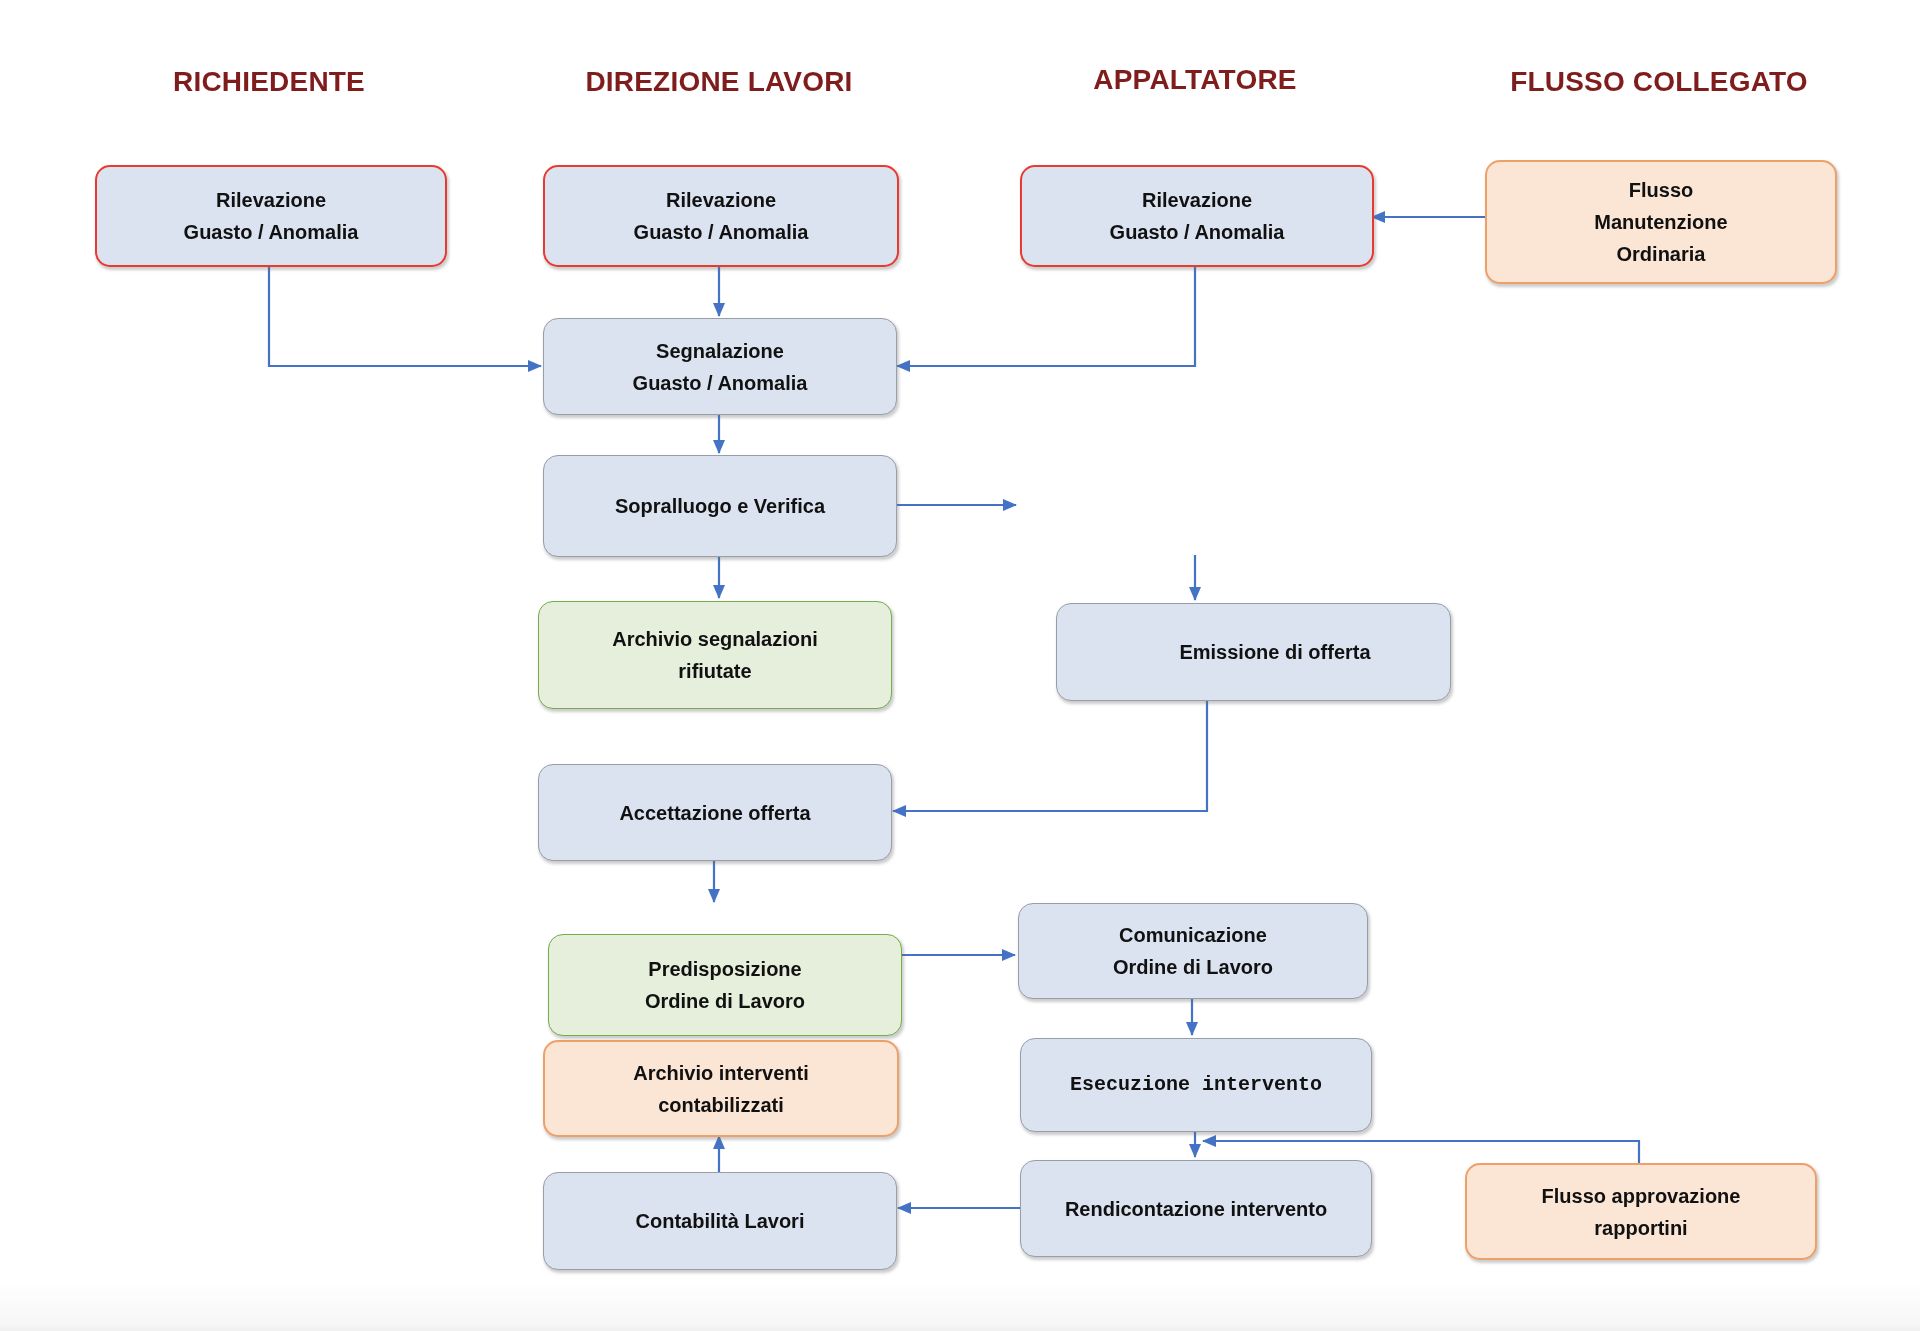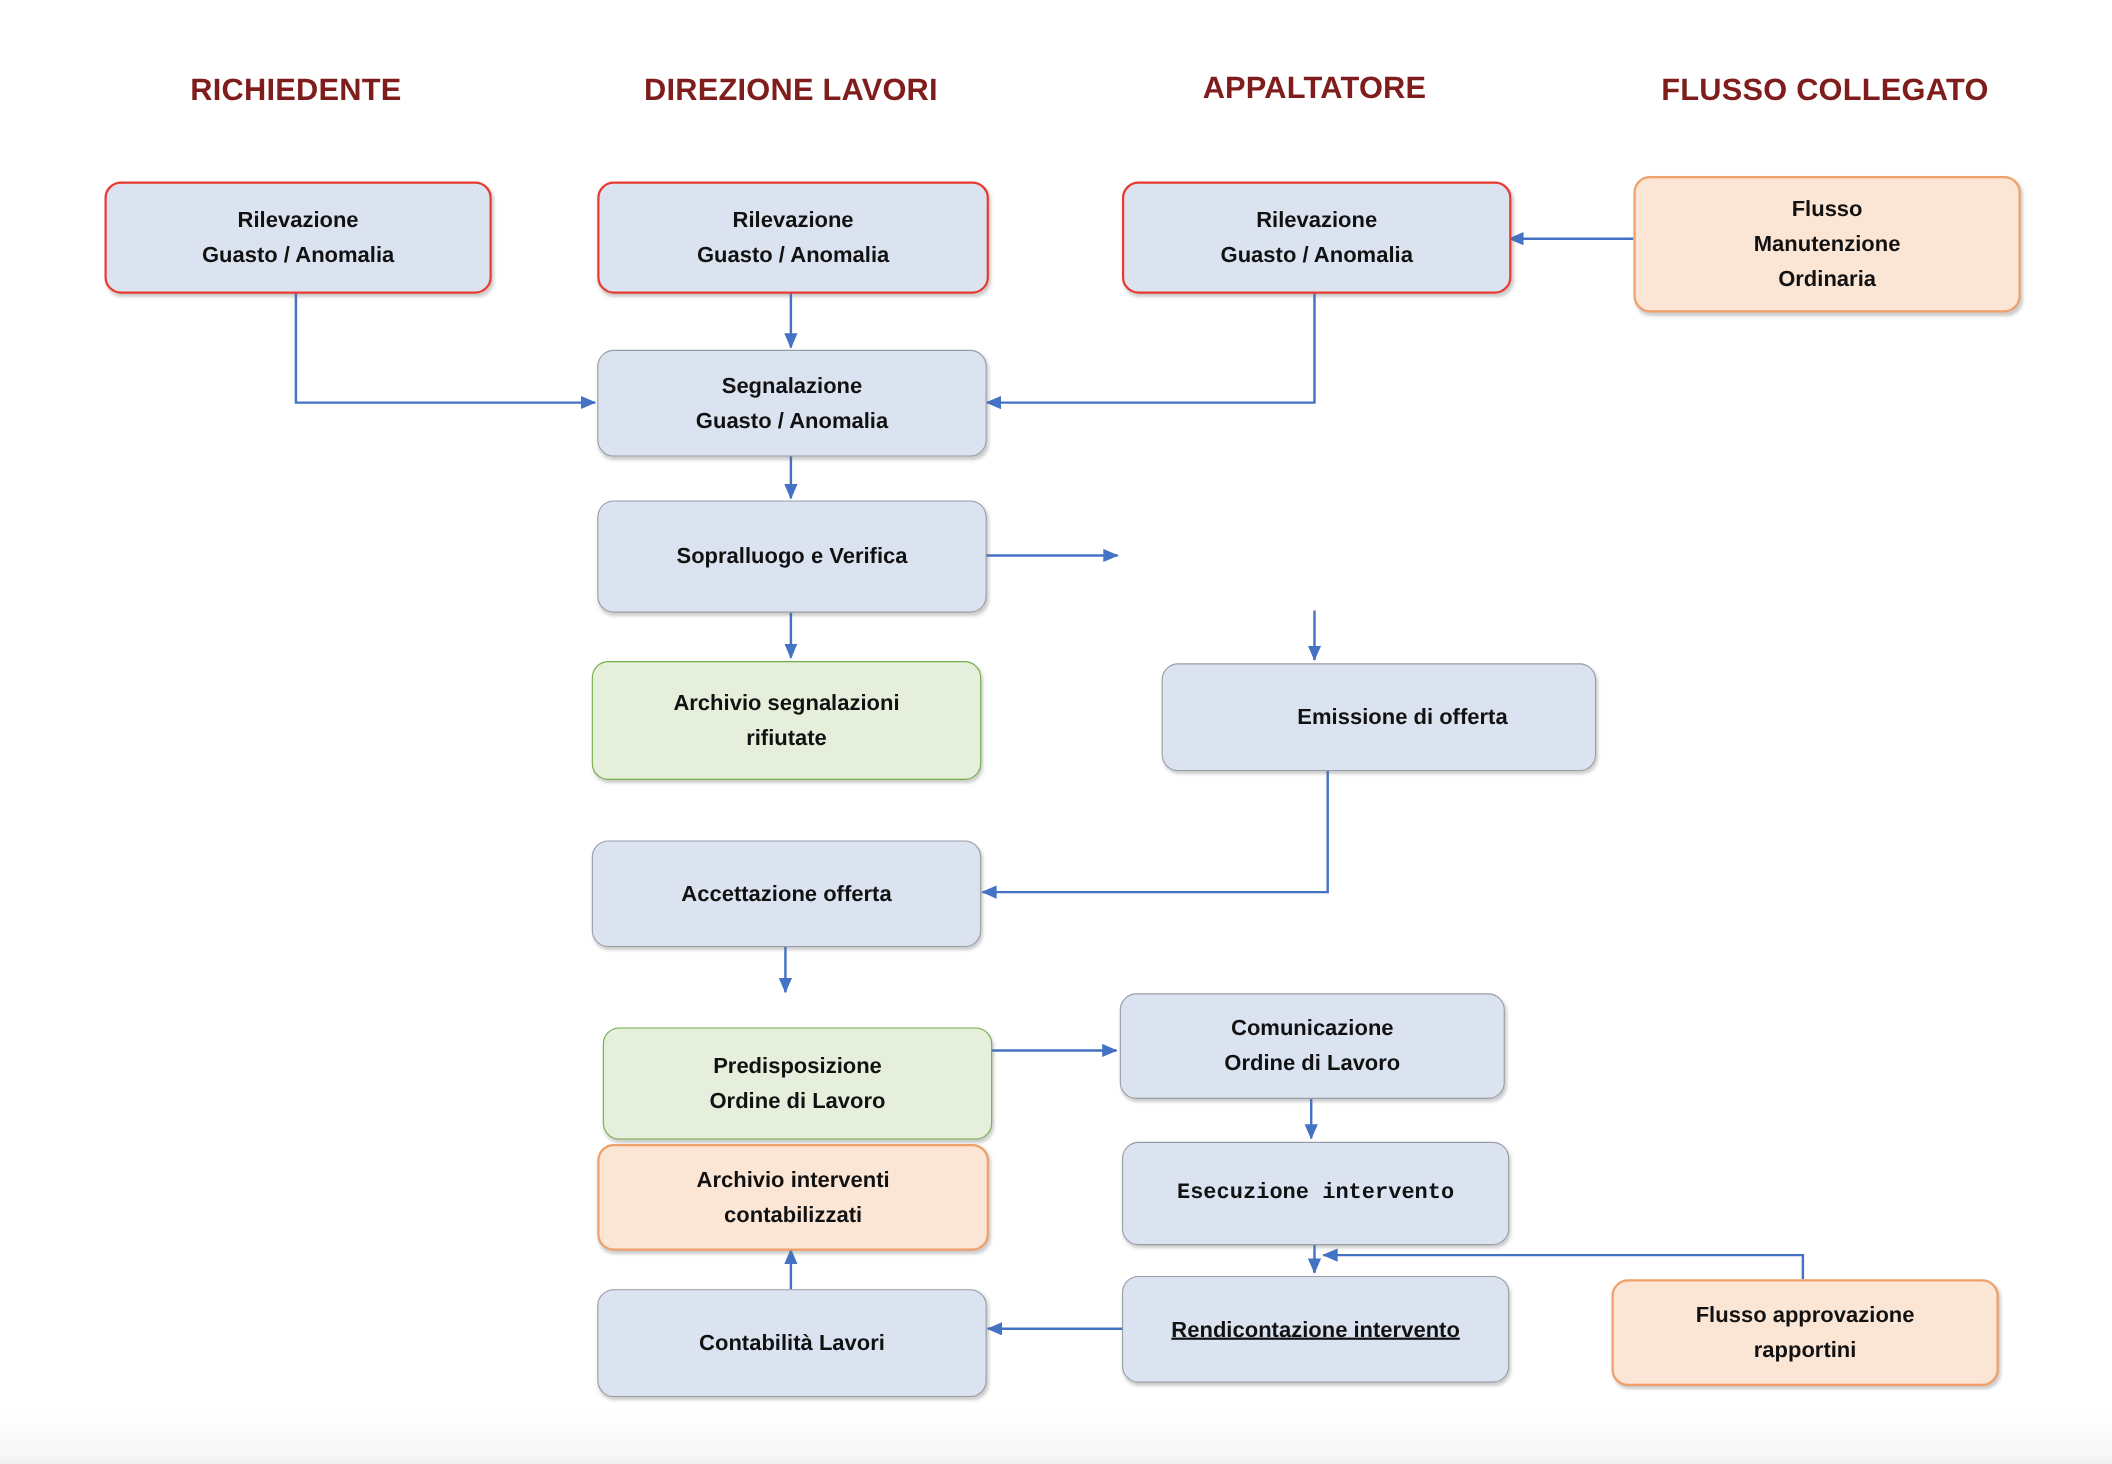--- a/index.html
+++ b/index.html
@@ -117,21 +117,21 @@
   <div class="node node-blue" style="left:1056px;top:603px;width:350px;height:96px;padding-left:43px;">
     <span class="lbl">Emissione di offerta</span>
   </div>
   <div class="node node-blue" style="left:1018px;top:903px;width:348px;height:94px;">
     <span class="lbl">Comunicazione
 Ordine di Lavoro</span>
   </div>
   <div class="node node-blue" style="left:1020px;top:1038px;width:350px;height:92px;font-family:Liberation Mono, monospace;">
     <span class="lbl">Esecuzione intervento</span>
   </div>
-  <div class="node node-blue" style="left:1020px;top:1160px;width:350px;height:95px;text-decoration:underline;">
+  <div class="node node-blue" style="left:1020px;top:1160px;width:350px;height:95px;">
     <span class="lbl">Rendicontazione intervento</span>
   </div>
 
   <div class="node node-orange" style="left:1465px;top:1163px;width:348px;height:93px;">
     <span class="lbl">Flusso approvazione
 rapportini</span>
   </div>
 
   <div class="bottom-shade"></div>
 </div>

